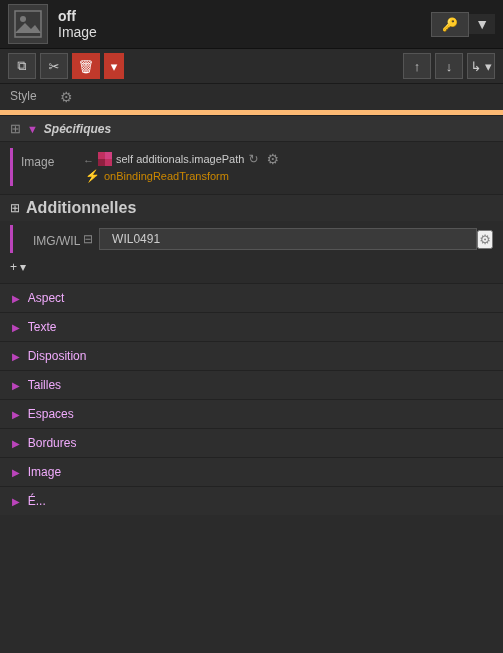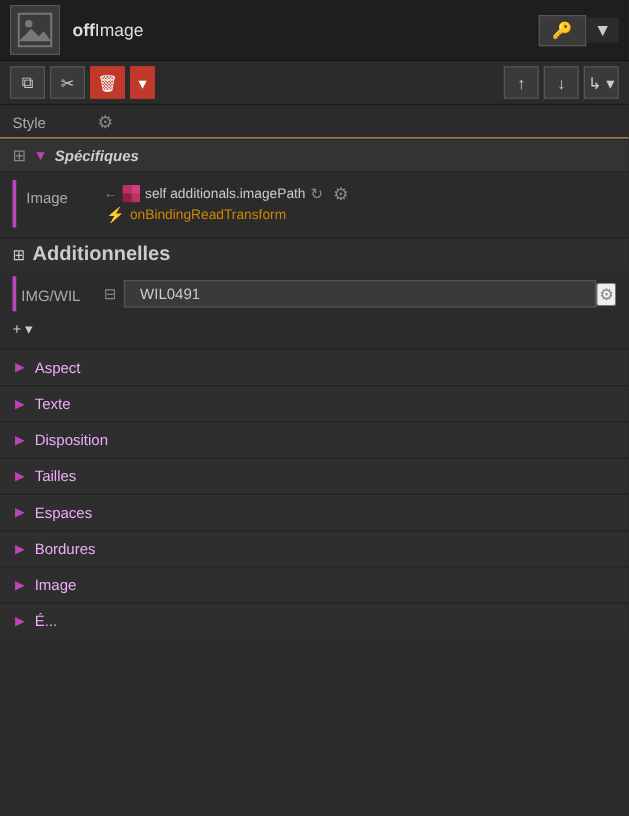--- a/index.html
+++ b/index.html
@@ -33,21 +33,21 @@
       background: #3a3a3a;
       border: 1px solid #555;
       display: flex;
       align-items: center;
       justify-content: center;
       flex-shrink: 0;
     }
     .widget-icon svg { opacity: 0.8; }
     .widget-title {
       display: flex;
-      flex-direction: row;
+      flex-direction: column;
     }
     .widget-title-main {
       color: #ddd;
       font-size: 14px;
       font-weight: bold;
     }
     .widget-title-sub {
       color: #ddd;
       font-size: 14px;
     }
@@ -107,24 +107,24 @@
     .toolbar-separator { width: 20px; }
     .toolbar-right {
       margin-left: auto;
       display: flex;
       gap: 4px;
     }
 
     
     .style-row {
       display: flex;
-      align-items: flex-end;
+      align-items: flex-start;
       padding: 5px 10px;
-      border-bottom: 1px solid #fdba74;
-      gap: 18px;
+      border-bottom: 5px solid #fdba74;
+      gap: 0;
     }
     .style-label {
       color: #aaa;
       font-size: 12px;
       min-width: 50px;
     }
     .style-select {
       flex: 1;
       background: #3a3a3a;
       border: 1px solid #555;
@@ -262,21 +262,21 @@
       align-items: center;
       padding: 3px 10px 3px 0;
       min-height: 28px;
       border-left: 3px solid #bb44bb;
       margin-left: 10px;
       margin-bottom: 2px;
     }
     .img-wil-name {
       color: #aaa;
       min-width: 70px;
-      padding-left: 4px;
+      padding-left: 20px;
       padding-top: 4px;
       font-size: 12px;
     }
     .img-wil-value {
       flex: 1;
       display: flex;
       align-items: center;
       gap: 6px;
     }
     .db-icon { color: #888; font-size: 12px; }

